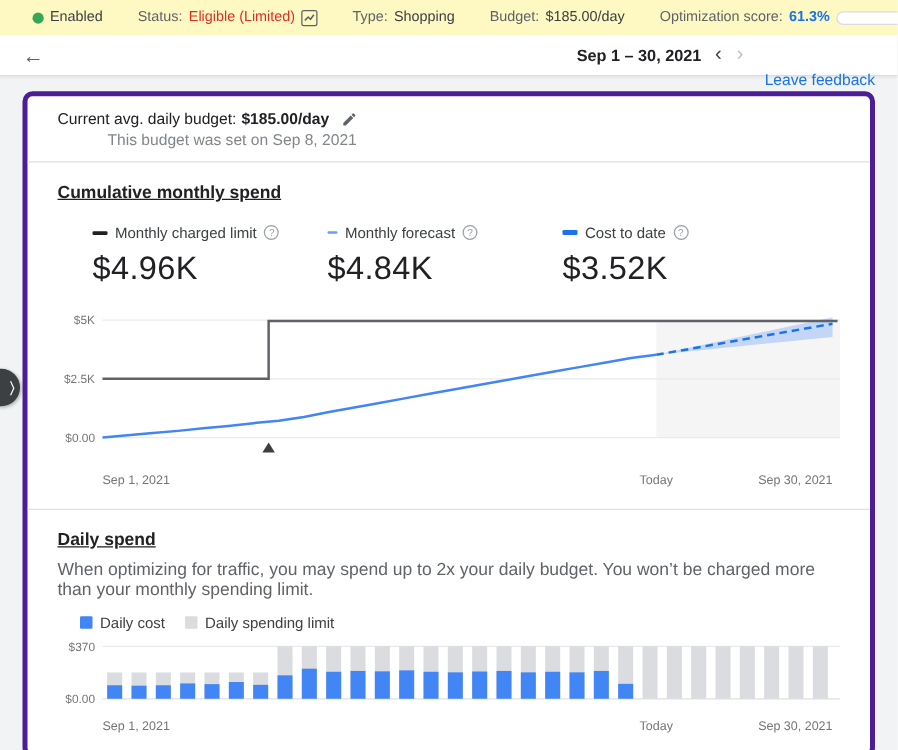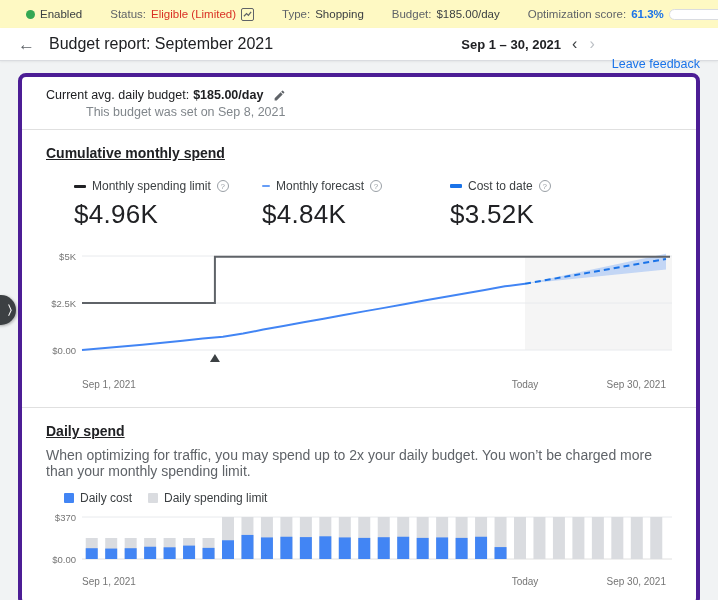--- a/index.html
+++ b/index.html
@@ -110,21 +110,20 @@
     <span class="sb-label">Optimization score:</span>
     <span class="opt-val">61.3%</span>
     <span class="opt-bar">
       <span class="opt-fill" id="opt-fill" style="width: 61.3%;"></span>
     </span>
   </div>
 </div>
 
 <div class="pagehead">
   <span class="back-arrow">←</span>
-  <span class="page-title">Budget report: September 2021</span>
   <div class="head-right">
     <span class="date-range">Sep 1 – 30, 2021</span>
     <span class="chev on">‹</span>
     <span class="chev off">›</span>
     <span class="feedback">Leave feedback</span>
   </div>
 </div>
 
 <div class="expander">〉</div>
 
@@ -146,21 +145,21 @@
     </div>
 
     <div class="divider"></div>
 
     <div class="section-title">Cumulative monthly spend</div>
 
     <div class="cum-legend">
       <div class="cl-item">
         <div class="cl-top">
           <span class="mk mk-limit"></span>
-          <span>Monthly spending limit</span>
+          <span>Monthly charged limit</span>
           <span class="help">?</span>
         </div>
         <div class="cl-value">$4.96K</div>
       </div>
       <div class="cl-item">
         <div class="cl-top">
           <span class="mk mk-forecast"></span>
           <span>Monthly forecast</span>
           <span class="help">?</span>
         </div>

